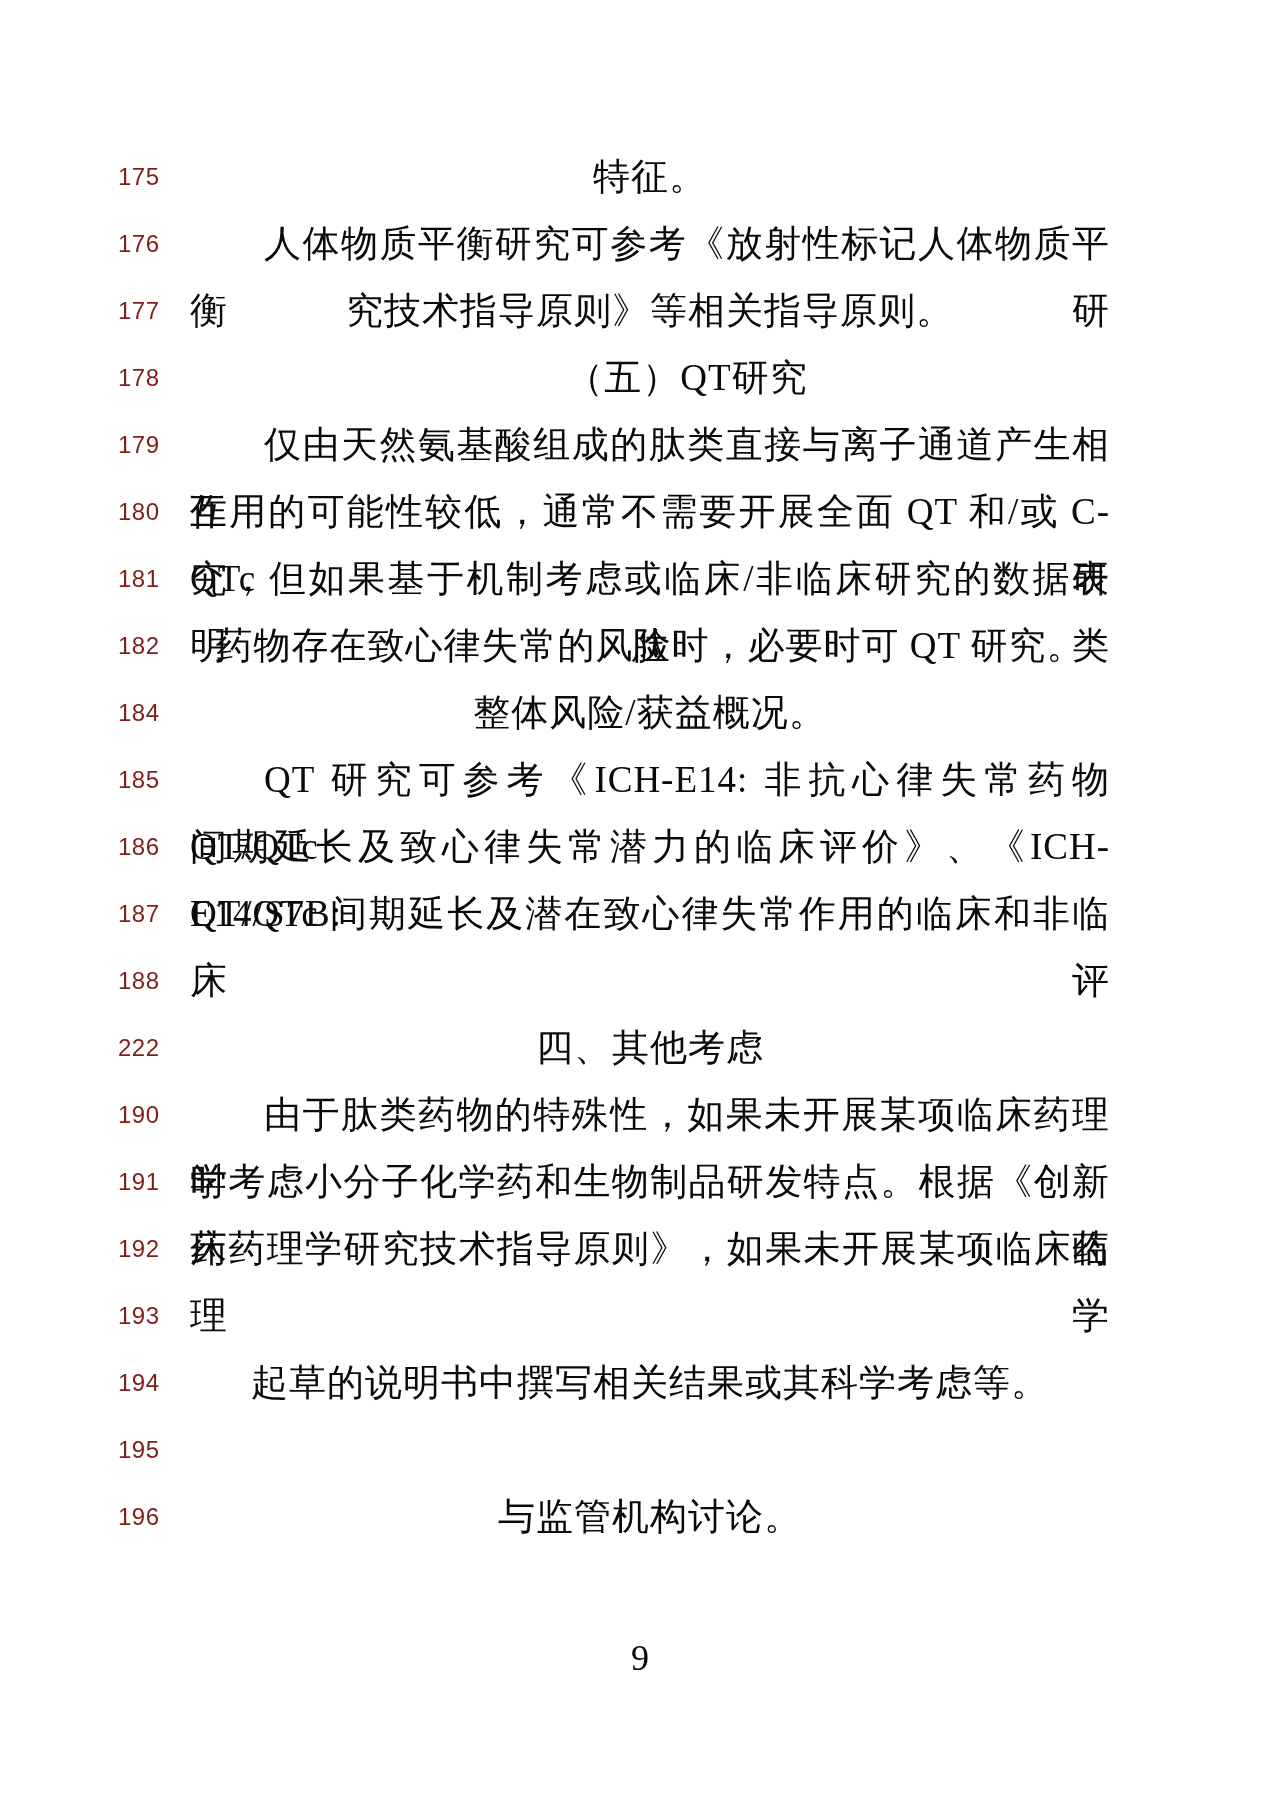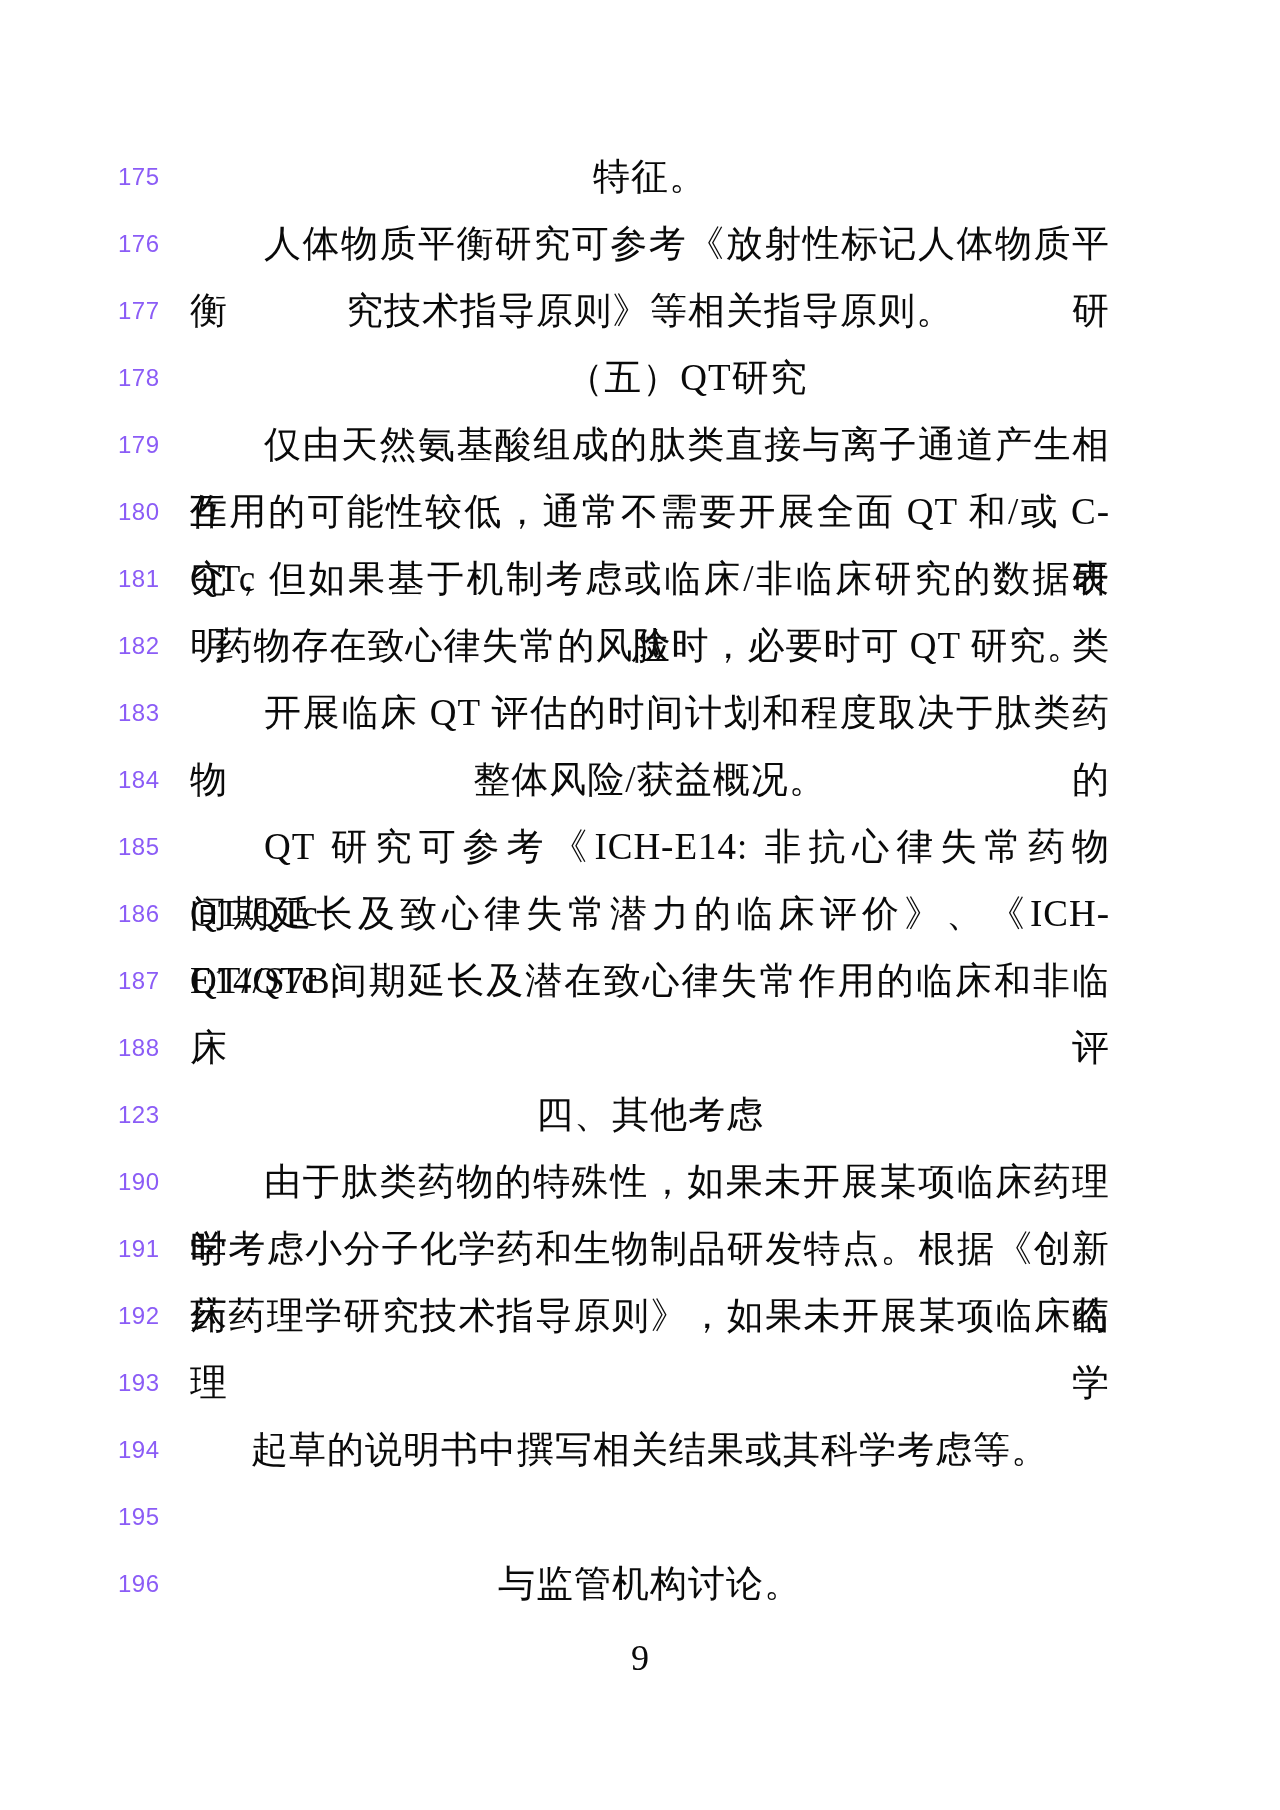--- a/index.html
+++ b/index.html
@@ -27,21 +27,21 @@
     height: 67px;
   }
   .num {
     position: absolute;
     left: 118px;
     top: 0;
     height: 67px;
     line-height: 67px;
     font-family: "Liberation Sans", "DejaVu Sans", sans-serif;
     font-size: 24px;
-    color: #8b5cf6;
+    color: #7f1d1d;
     letter-spacing: 0.5px;
   }
   .text {
     display: block;
     margin-left: 190px;
     width: 920px;
     height: 67px;
     line-height: 67px;
     font-size: 37px;
     letter-spacing: 1px;
@@ -109,24 +109,20 @@
   <div class="line">
     <span class="num">181</span>
     <span class="text justify">究，但如果基于机制考虑或临床/非临床研究的数据表明肽类</span>
   </div>
 
   <div class="line">
     <span class="num">182</span>
     <span class="text">药物存在致心律失常的风险时，必要时可 QT 研究。</span>
   </div>
 
-  <div class="line">
-    <span class="num">183</span>
-    <span class="text indent justify">开展临床 QT 评估的时间计划和程度取决于肽类药物的</span>
-  </div>
 
   <div class="line">
     <span class="num">184</span>
     <span class="text">整体风险/获益概况。</span>
   </div>
 
   <div class="line">
     <span class="num">185</span>
     <span class="text indent justify">QT 研究可参考《ICH-E14: 非抗心律失常药物 QT/QTc</span>
   </div>
@@ -139,21 +135,21 @@
   <div class="line">
     <span class="num">187</span>
     <span class="text justify">QT/QTc 间期延长及潜在致心律失常作用的临床和非临床评</span>
   </div>
 
   <div class="line">
     <span class="num">188</span>
   </div>
 
   <div class="line">
-    <span class="num">123</span>
+    <span class="num">222</span>
     <span class="text bold">四、其他考虑</span>
   </div>
 
   <div class="line">
     <span class="num">190</span>
     <span class="text indent justify">由于肽类药物的特殊性，如果未开展某项临床药理学</span>
   </div>
 
   <div class="line">
     <span class="num">191</span>

